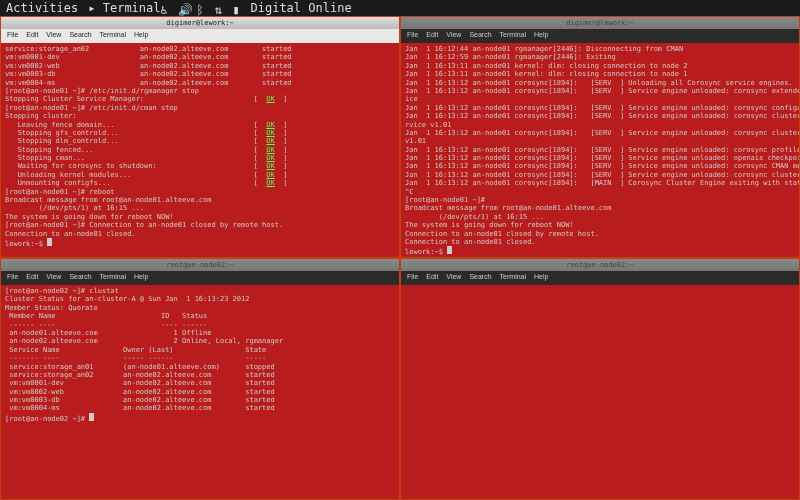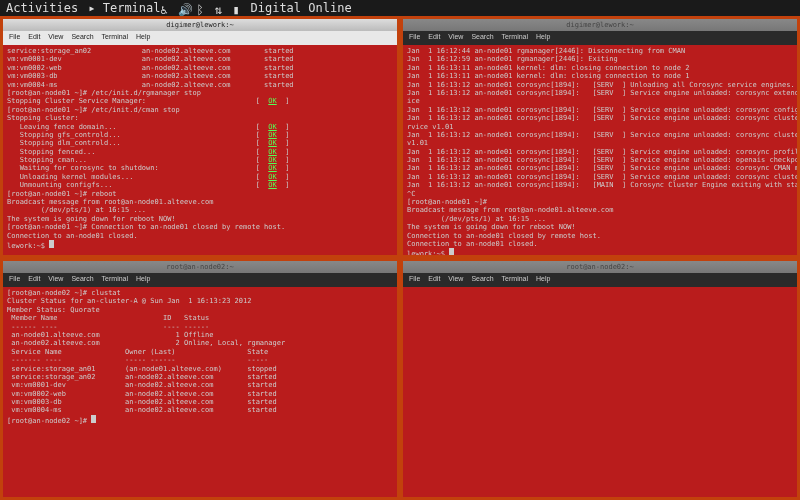--- a/index.html
+++ b/index.html
@@ -24,21 +24,21 @@
 .topbar-center { flex: 1; text-align: center; }
 .topbar-right { display: flex; gap: 8px; align-items: center; }
 .topbar-icon { width: 10px; height: 10px; display: inline-block; }
 .grid {
   display: grid;
   grid-template-columns: 1fr 1fr;
   grid-template-rows: 1fr 1fr;
   height: 484px;
 }
 .termwin {
-  border: 3px solid #c2410c;
+  border: 1px solid #c2410c;
   display: flex;
   flex-direction: column;
   background: #000;
   overflow: hidden;
 }
 .titlebar {
   height: 12px;
   background: linear-gradient(#ddd, #bbb);
   color: #222;
   font-size: 7px;

